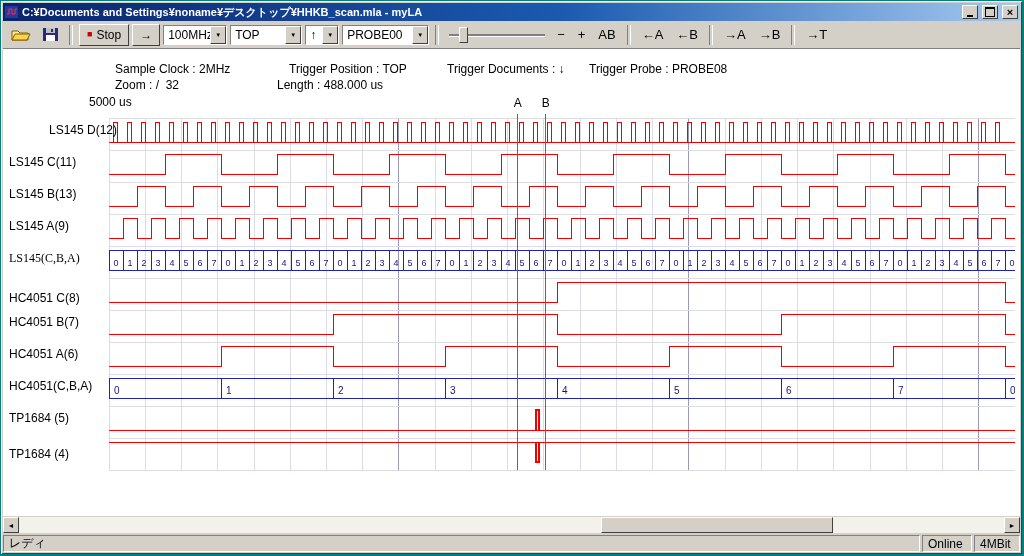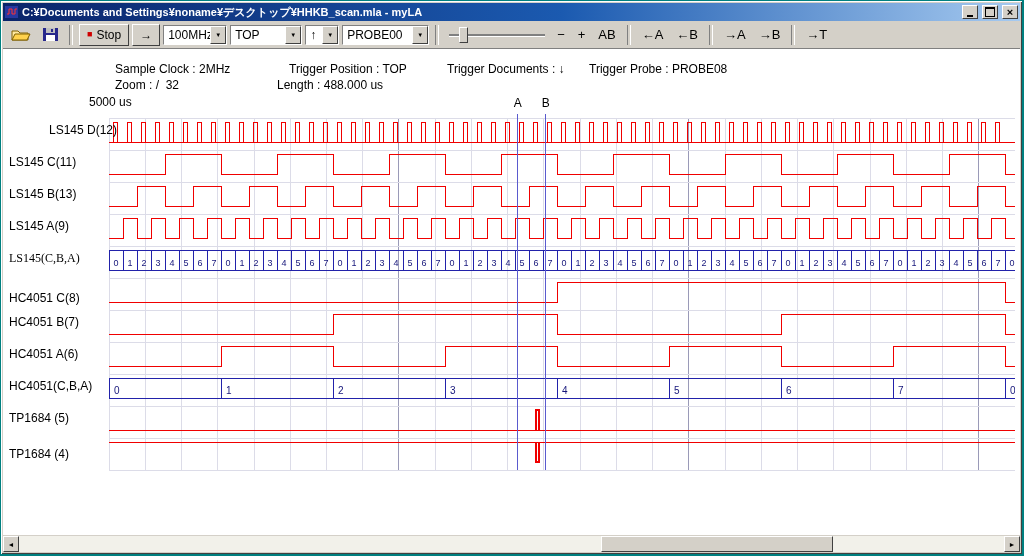--- a/index.html
+++ b/index.html
@@ -373,14 +373,19 @@
         <div class="cursor-label" style="left: 538.8px; top: 47px;">B</div>
       </div>
   </div>
 
   <div class="hscroll">
     <span class="sbtn left">◄</span>
     <span class="sthumb"></span>
     <span class="sbtn right">►</span>
   </div>
 
+  <div class="statusbar">
+    <span class="panel ready">レディ</span>
+    <span class="panel online">Online</span>
+    <span class="panel mem">4MBit</span>
+  </div>
 
 </div>
 
 </body></html>

